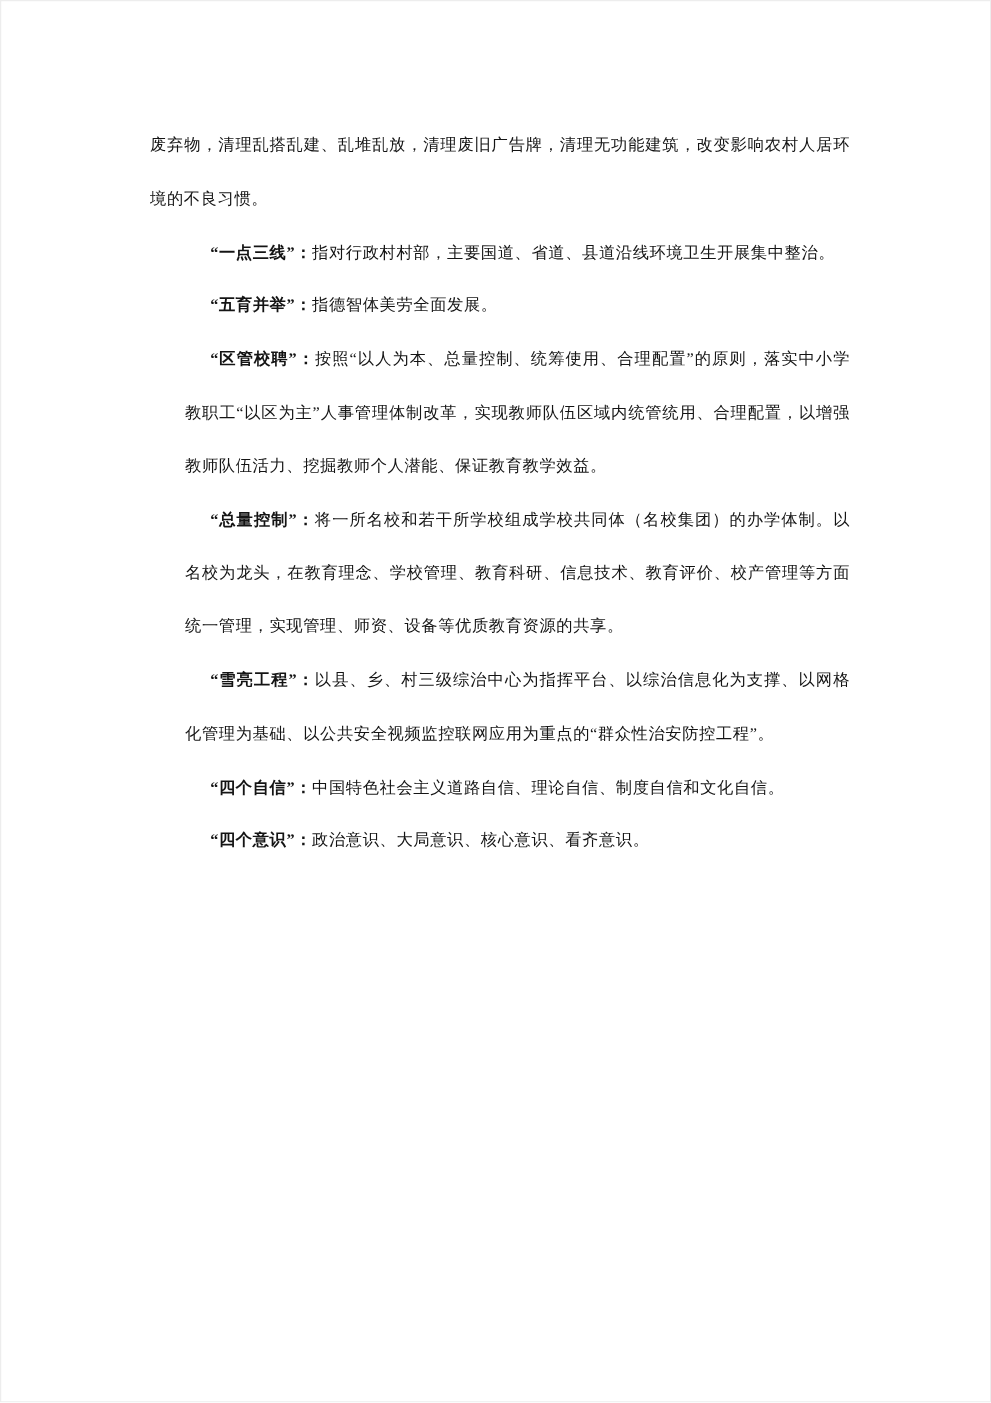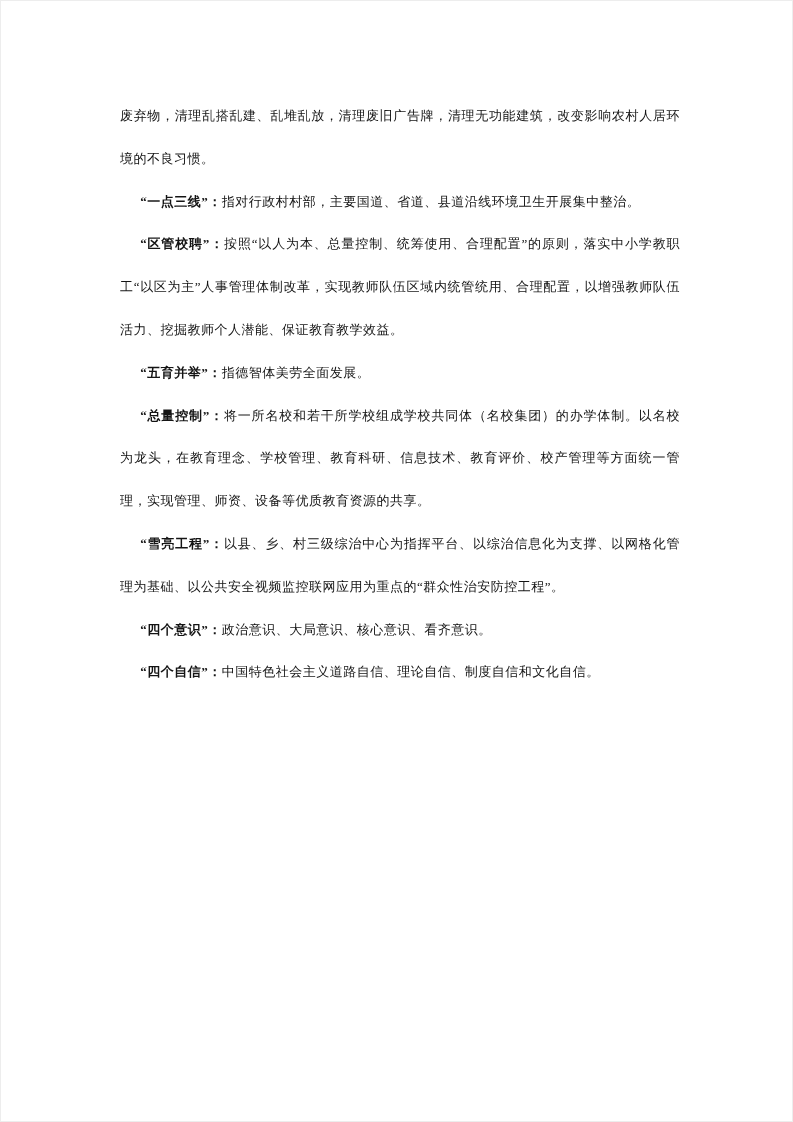--- a/index.html
+++ b/index.html
@@ -27,20 +27,21 @@
     line-height: 42.8px;
     text-align: justify;
     letter-spacing: 0.5px;
   }
   .para {
     margin: 0;
     padding: 0;
   }
   .para.entry {
     text-indent: 1.55em;
+    margin-left: 28px;
   }
   .term {
     font-weight: bold;
   }
   .footer {
     position: absolute;
     left: 0;
     right: 0;
     top: 1032px;
     text-align: center;
@@ -51,21 +52,21 @@
   }
 </style>
 </head>
 <body>
 
 <div class="page">
   <div class="content">
     <p class="para">废弃物，清理乱搭乱建、乱堆乱放，清理废旧广告牌，清理无功能建筑，改变影响农村人居环境的不良习惯。</p>
     <div>
         <p class="para entry"><span class="term">“一点三线”：</span><span>指对行政村村部，主要国道、省道、县道沿线环境卫生开展集中整治。</span></p>
+        <p class="para entry"><span class="term">“五育并举”：</span><span>指德智体美劳全面发展。</span></p>
         <p class="para entry"><span class="term">“区管校聘”：</span><span>按照“以人为本、总量控制、统筹使用、合理配置”的原则，落实中小学教职工“以区为主”人事管理体制改革，实现教师队伍区域内统管统用、合理配置，以增强教师队伍活力、挖掘教师个人潜能、保证教育教学效益。</span></p>
-        <p class="para entry"><span class="term">“五育并举”：</span><span>指德智体美劳全面发展。</span></p>
         <p class="para entry"><span class="term">“总量控制”：</span><span>将一所名校和若干所学校组成学校共同体（名校集团）的办学体制。以名校为龙头，在教育理念、学校管理、教育科研、信息技术、教育评价、校产管理等方面统一管理，实现管理、师资、设备等优质教育资源的共享。</span></p>
         <p class="para entry"><span class="term">“雪亮工程”：</span><span>以县、乡、村三级综治中心为指挥平台、以综治信息化为支撑、以网格化管理为基础、以公共安全视频监控联网应用为重点的“群众性治安防控工程”。</span></p>
+        <p class="para entry"><span class="term">“四个自信”：</span><span>中国特色社会主义道路自信、理论自信、制度自信和文化自信。</span></p>
         <p class="para entry"><span class="term">“四个意识”：</span><span>政治意识、大局意识、核心意识、看齐意识。</span></p>
-        <p class="para entry"><span class="term">“四个自信”：</span><span>中国特色社会主义道路自信、理论自信、制度自信和文化自信。</span></p>
       </div>
   </div>
 </div>
 
 </body></html>

